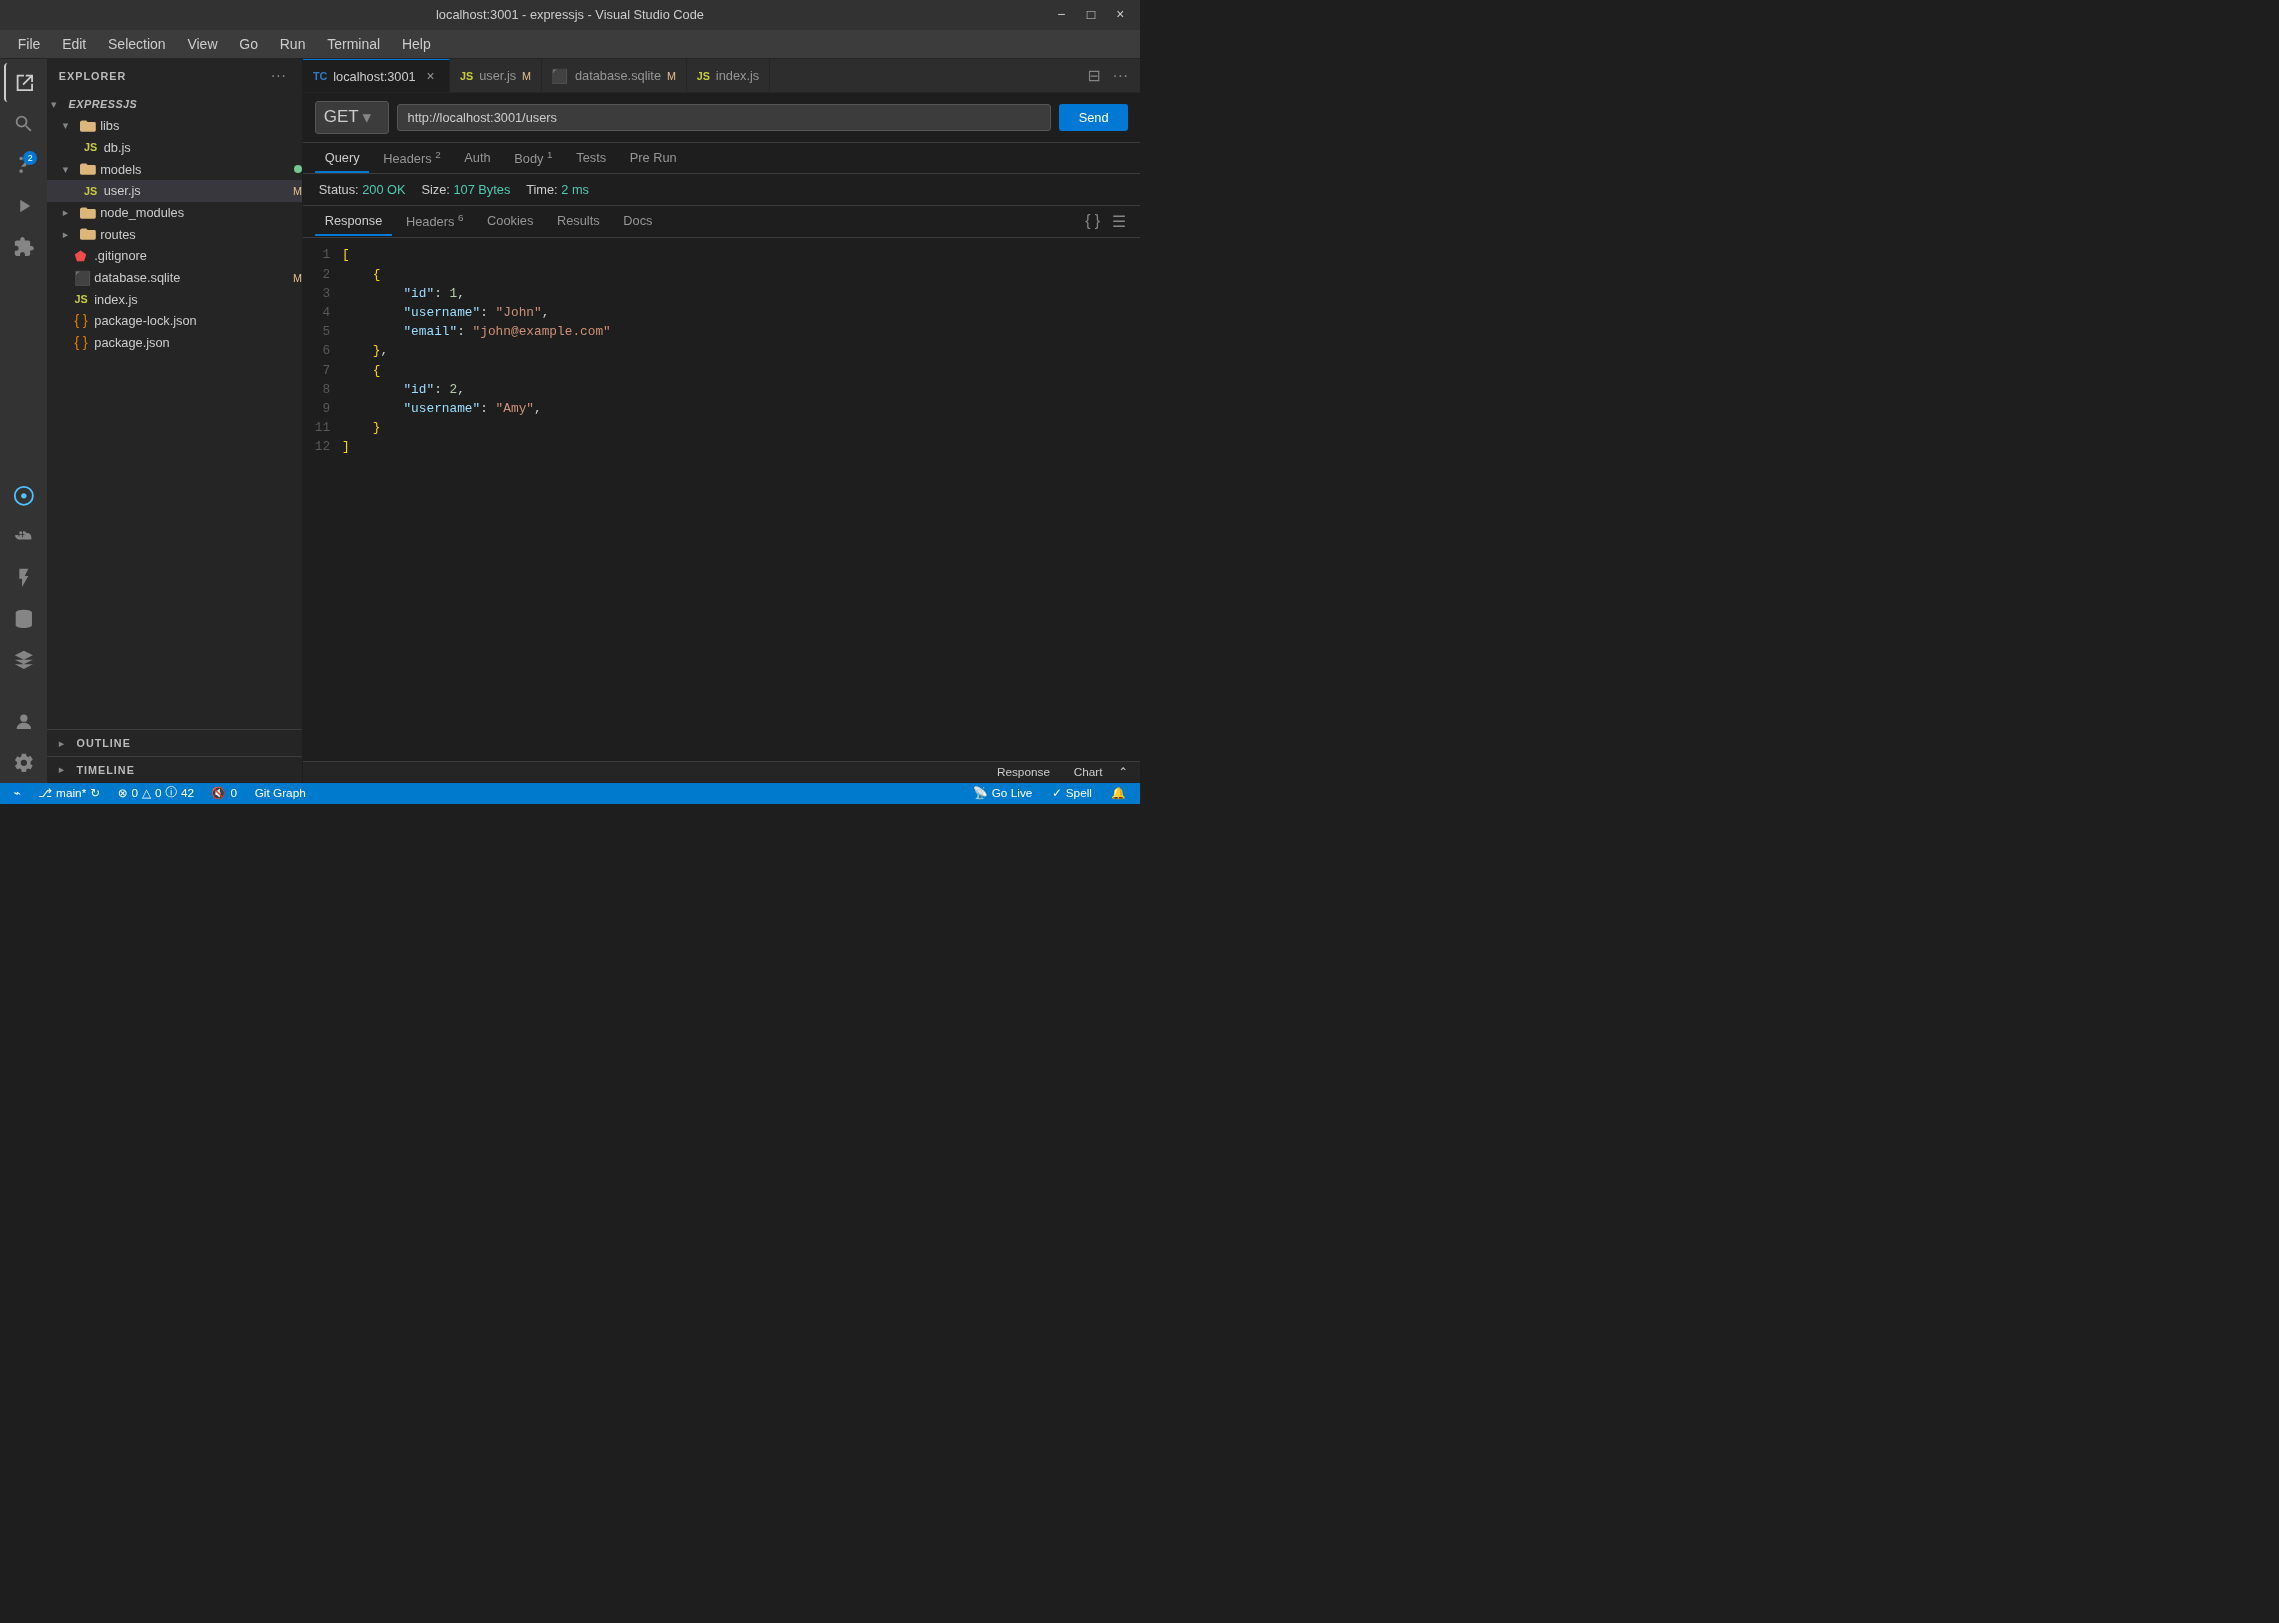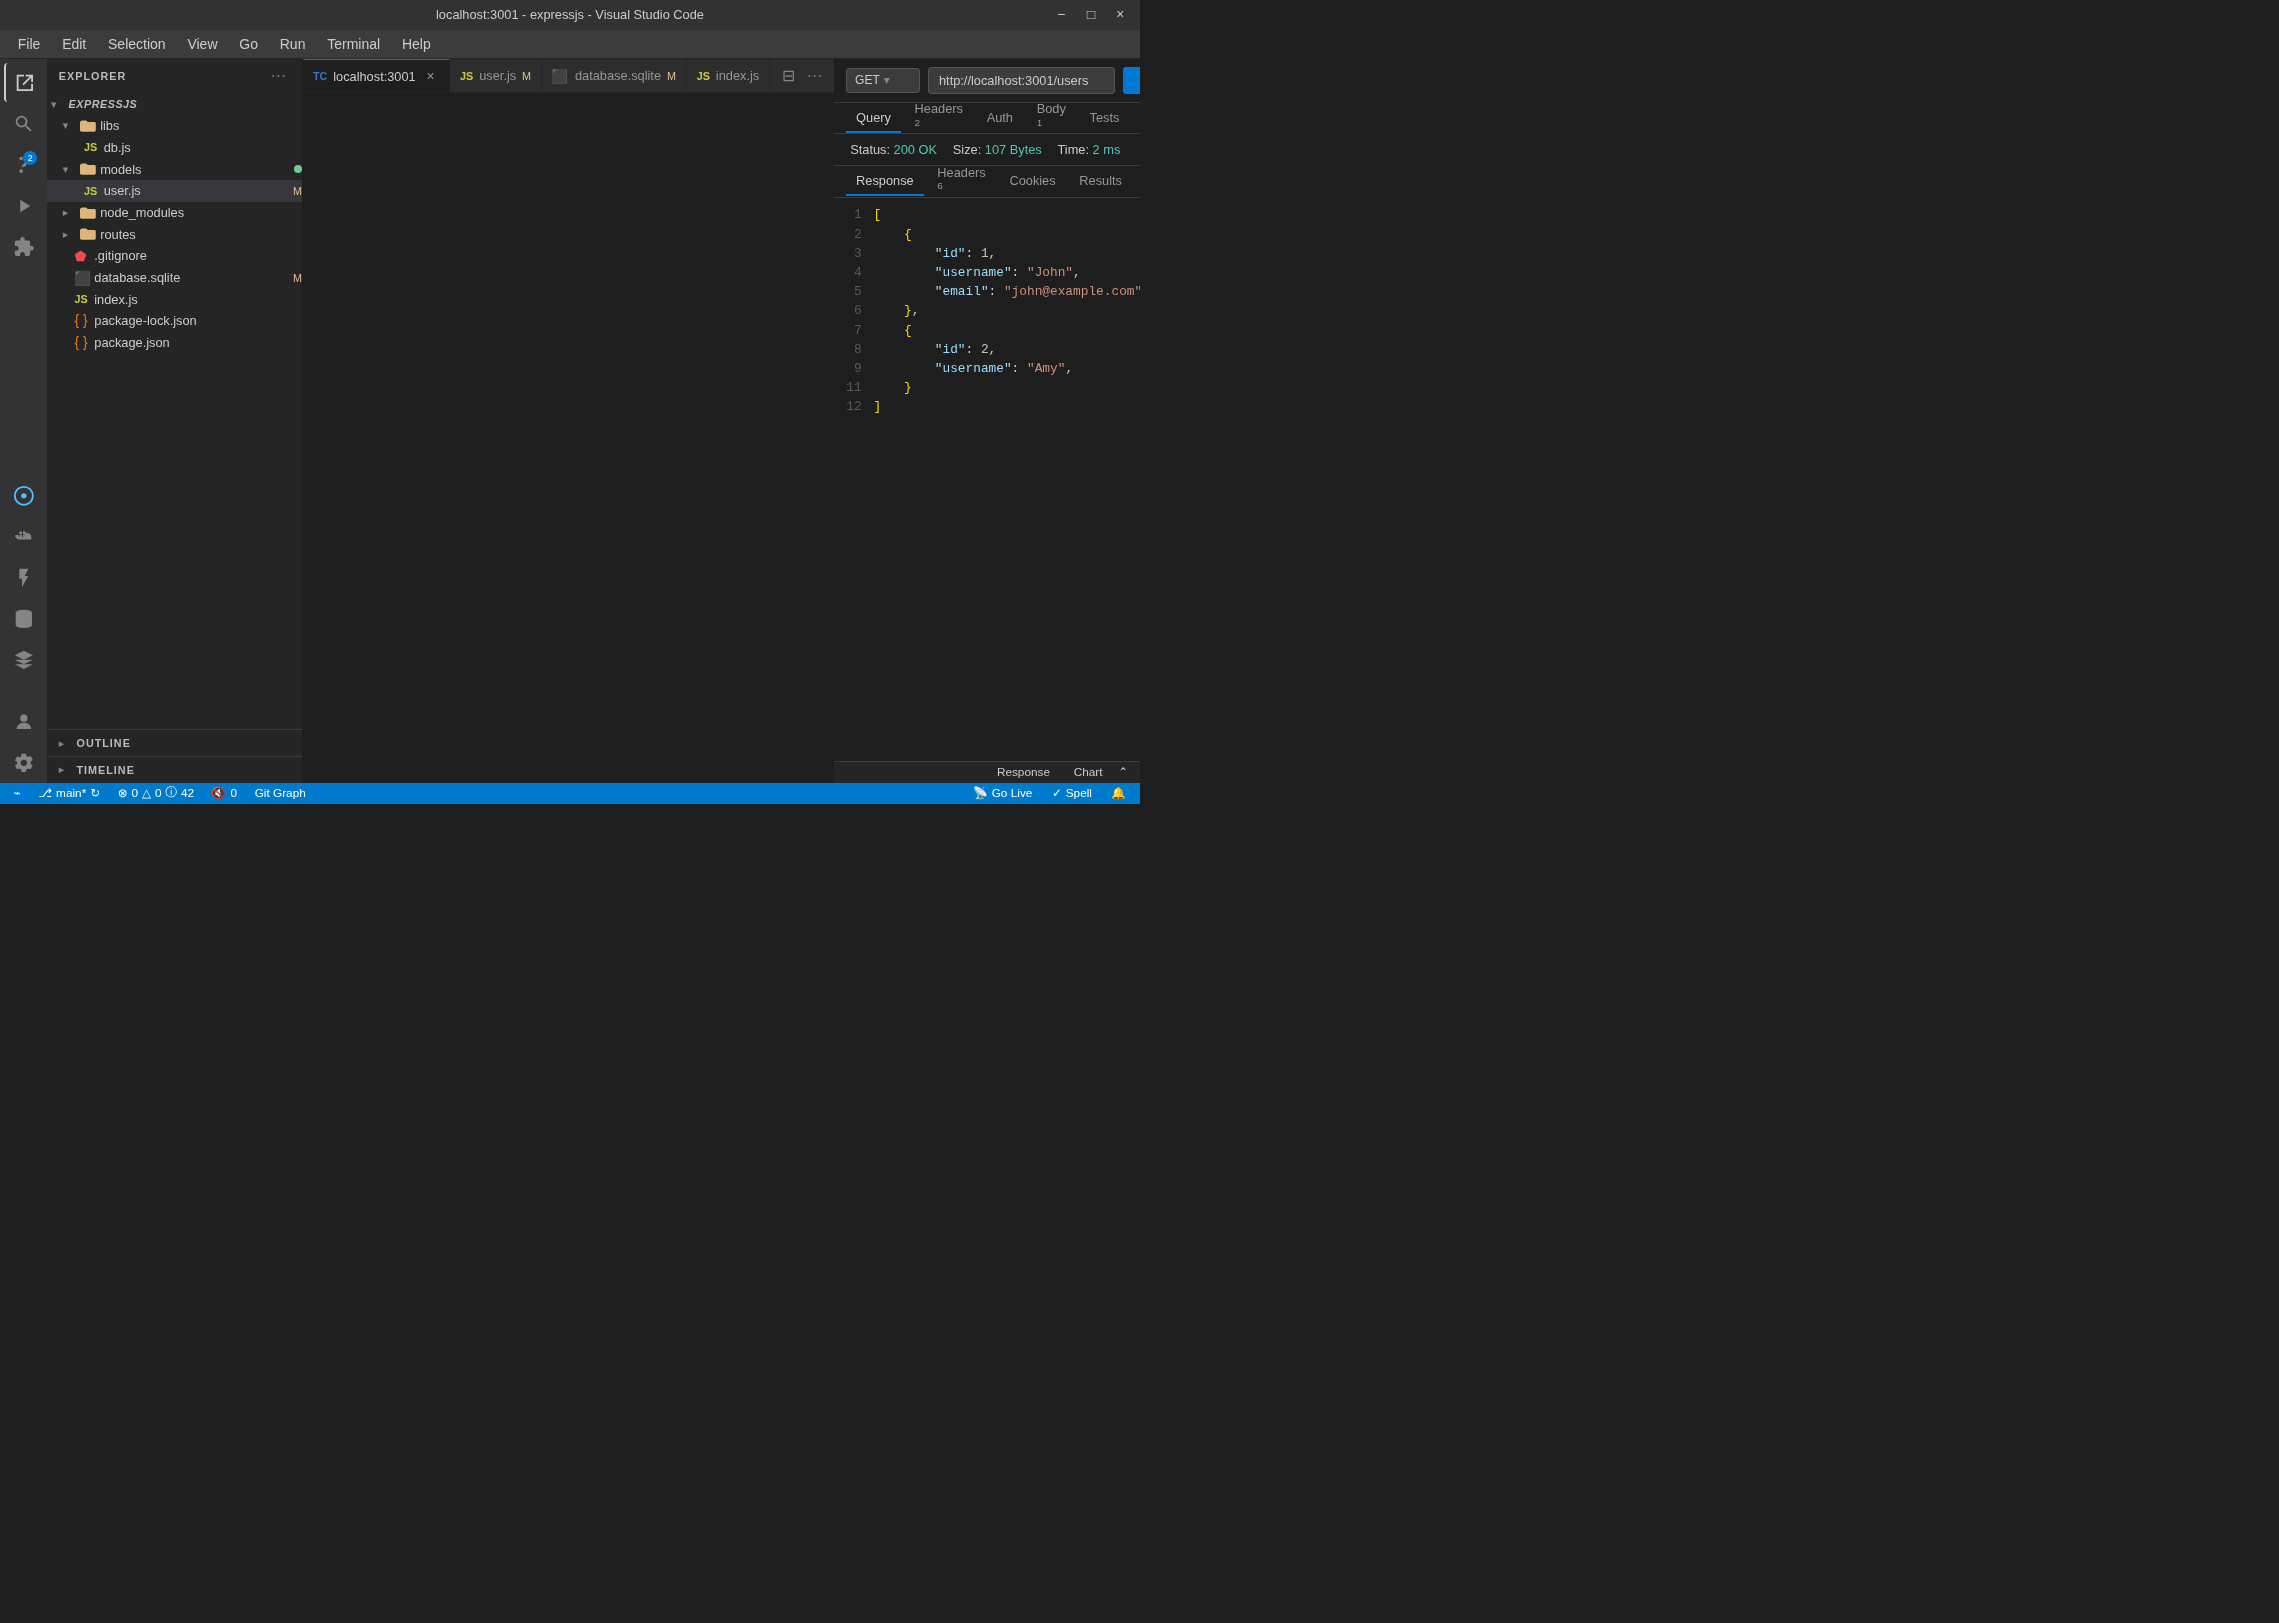--- a/index.html
+++ b/index.html
@@ -187,21 +187,21 @@
       font-weight: 700;
       color: #bbbbbb;
       text-transform: uppercase;
       letter-spacing: 1px;
     }
 
     
     .editor-area {
       flex: 1;
       display: flex;
-      flex-direction: row;
+      flex-direction: column;
       background: #1e1e1e;
       min-width: 0;
     }
 
     
     .tab-bar {
       height: 34px;
       background: #2d2d2d;
       display: flex;
       align-items: stretch;
@@ -272,21 +272,21 @@
       gap: 7.9px;
       background: #1e1e1e;
       border-bottom: 1px solid #3c3c3c;
     }
     .method-select {
       background: #3c3c3c;
       border: 1px solid #555;
       color: #cccccc;
       padding: 4.9px 7.9px;
       border-radius: 3px;
-      font-size: 12px;
+      font-size: 17px;
       cursor: pointer;
       display: flex;
       align-items: center;
       gap: 3.9px;
       min-width: 74px;
     }
     .url-input {
       flex: 1;
       background: #3c3c3c;
       border: 1px solid #555;

